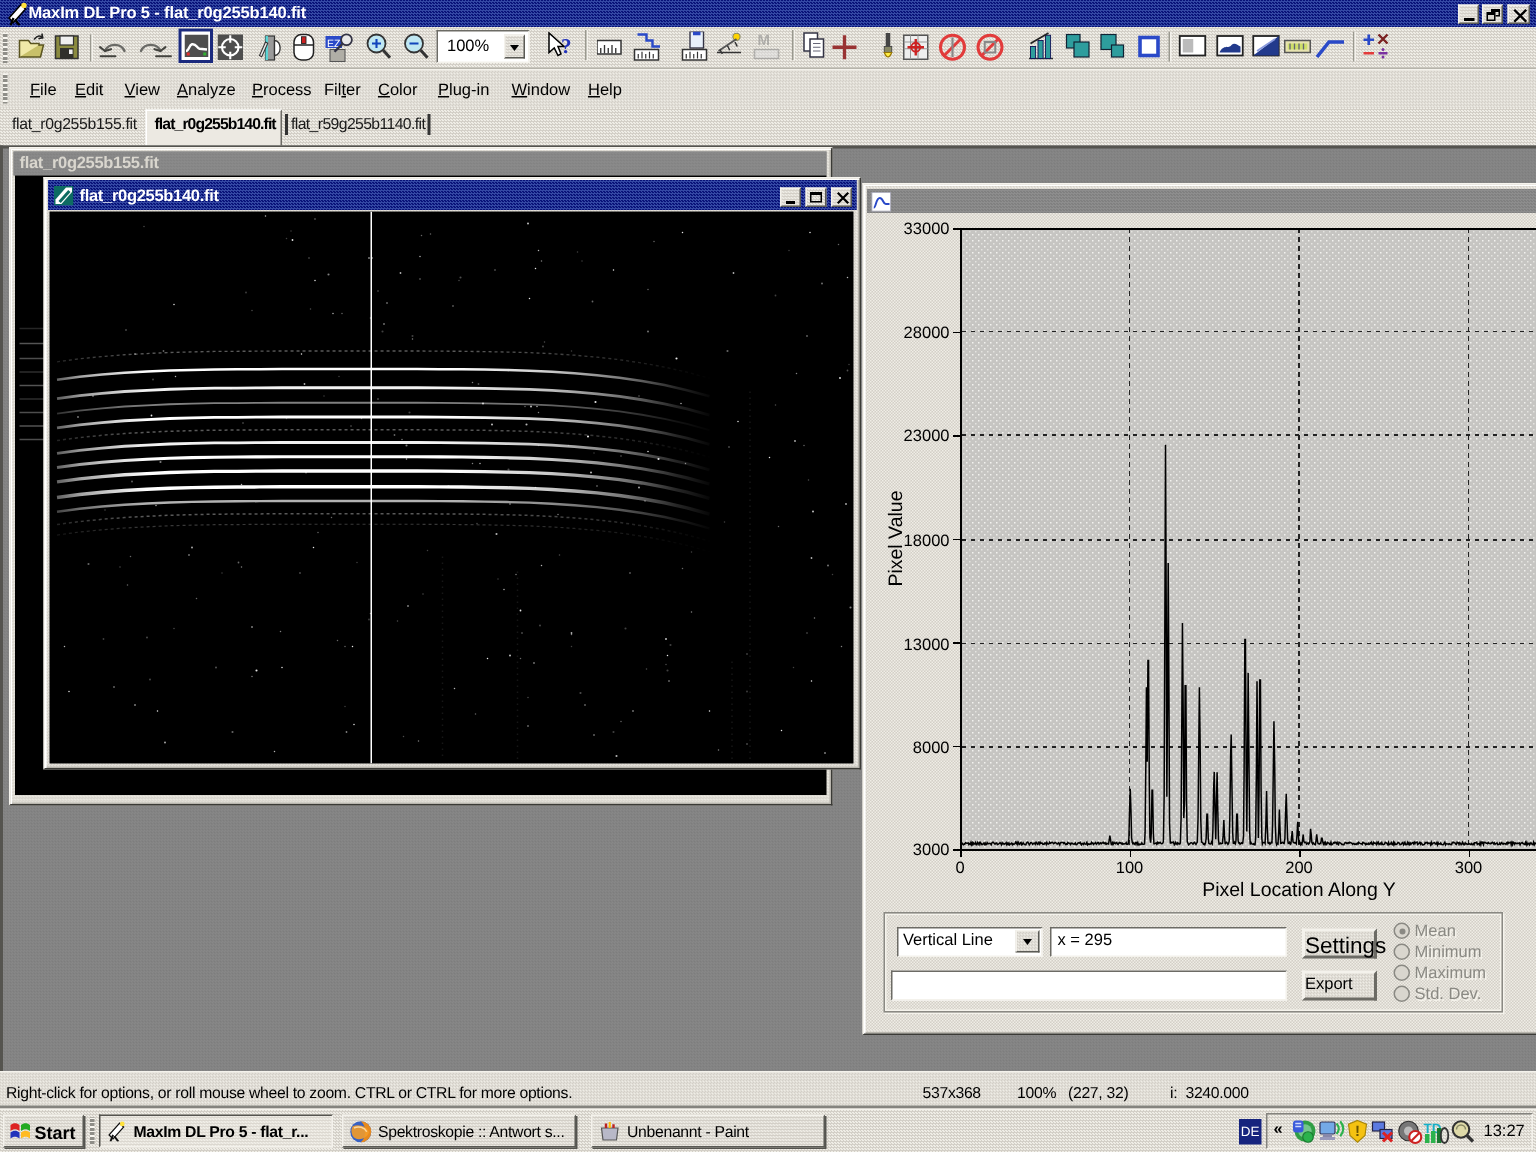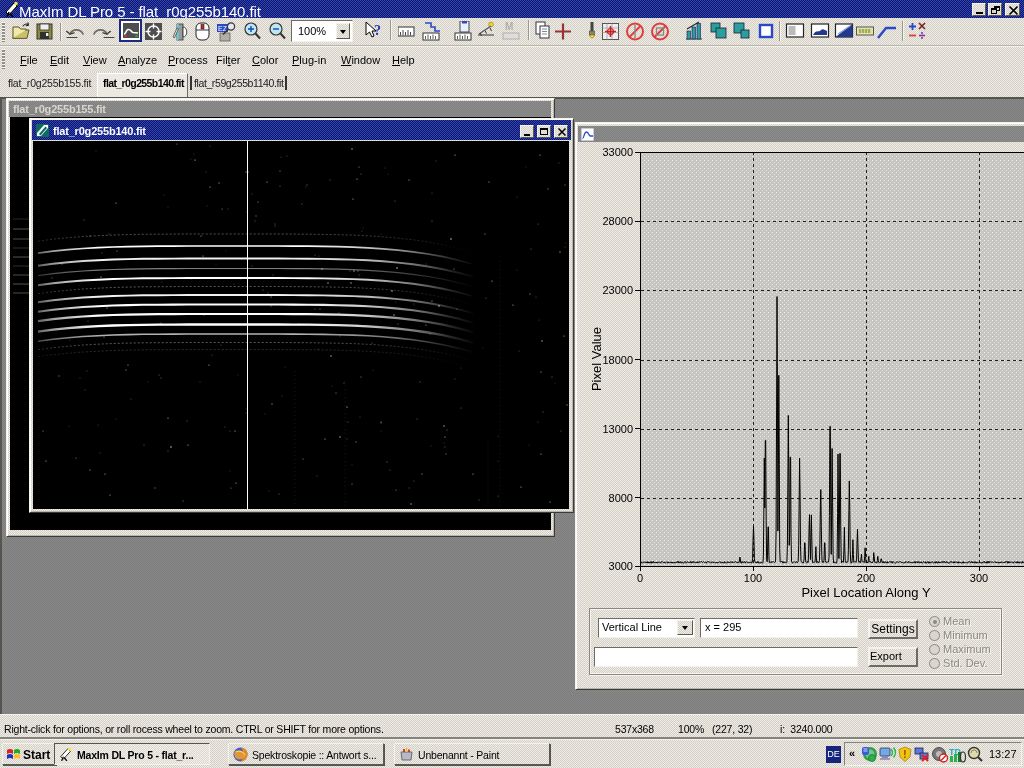--- a/index.html
+++ b/index.html
@@ -18,21 +18,21 @@
 .f10{font-size:10.5px;letter-spacing:-0.2px}
 </style></head><body>
 
 <div class="abs navy" style="left:0;top:0;width:1024px;height:18px"></div>
 <div class="abs" style="left:4px;top:1px;width:16px;height:16px">
 <svg width="16" height="16" viewBox="0 0 16 16">
 <polygon points="2,11 10,2 13,5 5,14" fill="#ffffff" stroke="#000" stroke-width="1"></polygon>
 <circle cx="12" cy="2.6" r="1.8" fill="#ffe13a"></circle>
 <path d="M5 11 L3 16 M6 12 L9 16" stroke="#000" stroke-width="1.5"></path>
 </svg></div>
-<div class="abs" style="left:19px;top:3px;color:#fff;font-weight:normal;font-size:15px;letter-spacing:-0.1px">MaxIm DL Pro 5 - flat_r0g255b140.fit</div>
+<div class="abs" style="left:19px;top:3px;color:#fff;font-weight:bold;font-size:11px;letter-spacing:-0.1px">MaxIm DL Pro 5 - flat_r0g255b140.fit</div>
 <div class="abs dl raised" style="left:972px;top:3px;width:14px;height:13px">
     <div class="abs" style="left:3px;top:8px;width:7px;height:2px;background:#000"></div>
   </div>
 <div class="abs dl raised" style="left:988px;top:3px;width:14px;height:13px">
   <div class="abs" style="left:5px;top:2px;width:6px;height:5px;border:1px solid #000;border-top-width:2px"></div>
   <div class="abs" style="left:2px;top:4px;width:6px;height:6px;border:1px solid #000;border-top-width:2px;background:#d8d5cd"></div>
 </div>
 <div class="abs dl raised" style="left:1005px;top:3px;width:15px;height:13px">
  <svg class="abs" style="left:2px;top:1px" width="11" height="11" viewBox="0 0 11 11">
       <path d="M1.5 1.5 L9.5 9.5 M9.5 1.5 L1.5 9.5" stroke="#000" stroke-width="1.6"></path>
@@ -651,53 +651,53 @@
    <div class="abs" style="left:3px;top:2px;font-size:11px">Vertical Line</div>
    <div class="abs dl raised" style="right:1px;top:1px;width:16px;height:15px">
         <div class="abs" style="left:4px;top:5px;border:3.5px solid transparent;border-top:4px solid #000"></div>
       </div>
  </div>
  <div class="abs sunk" style="left:124px;top:495px;width:158px;height:20px">
       <div class="abs" style="left:4px;top:2px;font-size:11px">x = 295</div>
     </div>
  <div class="abs sunk" style="left:18px;top:524px;width:264px;height:20px"></div>
  <div class="abs dl btn3d" style="left:292px;top:496px;width:50px;height:20px;text-align:center">
-      <div style="margin-top:1px;font-size:12px">Settings</div>
+      <div style="margin-top:1px;font-size:15px">Settings</div>
     </div>
  <div class="abs dl btn3d" style="left:292px;top:524px;width:50px;height:20px;text-align:left">
       <div style="margin-top:1px;font-size:11px">Export</div>
     </div>
  <div class="abs" style="left:353px;top:492px;font-size:11px;color:#8a8983;text-shadow:1px 1px 0 #f5f3ec">
    <div style="height:14px"><span style="display:inline-block;width:11px;height:11px;border-radius:50%;border:1px solid #8a8983;background:#d9d6ce;vertical-align:-2px;position:relative"><span style="position:absolute;left:3px;top:3px;width:4px;height:4px;border-radius:50%;background:#8a8983"></span></span> Mean</div>
    <div style="height:14px"><span style="display:inline-block;width:11px;height:11px;border-radius:50%;border:1px solid #8a8983;background:#d9d6ce;vertical-align:-2px"></span> Minimum</div>
    <div style="height:14px"><span style="display:inline-block;width:11px;height:11px;border-radius:50%;border:1px solid #8a8983;background:#d9d6ce;vertical-align:-2px"></span> Maximum</div>
    <div style="height:14px"><span style="display:inline-block;width:11px;height:11px;border-radius:50%;border:1px solid #8a8983;background:#d9d6ce;vertical-align:-2px"></span> Std. Dev.</div>
  </div>
 </div>
 
 <div class="abs dl" style="left:0;top:714px;width:1024px;height:25px;border-top:1px solid #f4f2ec">
- <div class="abs f10" style="left:4px;top:8px">Right-click for options, or roll rocess wheel to zoom. CTRL or SHIFT for more options.</div>
+ <div class="abs f10" style="left:4px;top:8px">Right-click for options, or roll mouse wheel to zoom. CTRL or CTRL for more options.</div>
  <div class="abs f10" style="left:615px;top:8px">537x368</div>
  <div class="abs f10" style="left:678px;top:8px">100%</div>
  <div class="abs f10" style="left:712px;top:8px">(227, 32)</div>
  <div class="abs f10" style="left:780px;top:8px">i:&nbsp; 3240.000</div>
 </div>
 
 <div class="abs dl" style="left:0;top:739px;width:1024px;height:29px;border-top:1px solid #f4f2ec;box-shadow:0 -2px 0 #84837e">
  <div class="abs dl raised" style="left:2px;top:3px;width:54px;height:22px;box-shadow:1px 1px 0 #55544f">
    <svg class="abs" style="left:3px;top:3px" width="15" height="14" viewBox="0 0 15 14">
      <path d="M1 3 C3 1.5 5 1.5 7 3 L7 7 C5 5.5 3 5.5 1 7 Z" fill="#d22"></path>
      <path d="M8 3 C10 1.5 12 1.5 14 3 L14 7 C12 5.5 10 5.5 8 7 Z" fill="#2a2"></path>
      <path d="M1 8 C3 6.5 5 6.5 7 8 L7 12 C5 10.5 3 10.5 1 12 Z" fill="#23b"></path>
      <path d="M8 8 C10 6.5 12 6.5 14 8 L14 12 C12 10.5 10 10.5 8 12 Z" fill="#fb2"></path>
    </svg>
    <span class="abs" style="left:20px;top:4px;font-weight:bold;font-size:12px">Start</span>
  </div>
  <div class="abs grip" style="left:60px;top:5px;height:18px"></div>
- <div class="abs" style="left:54px;top:3px;width:156px;height:22px;border:1px solid;border-color:#55544f #f4f2ec #f4f2ec #55544f;background:#e9e6df;background-image:conic-gradient(#f2f0e9 90deg,#dcd8d0 90deg 180deg,#f2f0e9 180deg 270deg,#dcd8d0 270deg);background-size:2px 2px">
+ <div class="abs" style="left:66px;top:3px;width:156px;height:22px;border:1px solid;border-color:#55544f #f4f2ec #f4f2ec #55544f;background:#e9e6df;background-image:conic-gradient(#f2f0e9 90deg,#dcd8d0 90deg 180deg,#f2f0e9 180deg 270deg,#dcd8d0 270deg);background-size:2px 2px">
    <svg class="abs" style="left:4px;top:3px" width="14" height="14" viewBox="0 0 16 16">
      <polygon points="2,11 10,2 13,5 5,14" fill="#fff" stroke="#111" stroke-width="1"></polygon>
      <circle cx="12" cy="2.6" r="1.8" fill="#ffe13a"></circle>
      <path d="M5 11 L3 16 M6 12 L9 16" stroke="#111" stroke-width="1.5"></path>
    </svg>
    <span class="abs f10" style="left:22px;top:5px;font-weight:bold">MaxIm DL Pro 5 - flat_r...</span>
  </div>
  <div class="abs dl raised" style="left:228px;top:3px;width:156px;height:22px;box-shadow:1px 1px 0 #55544f">
    <svg class="abs" style="left:4px;top:3px" width="15" height="15" viewBox="0 0 15 15">
      <circle cx="7.5" cy="7.5" r="7" fill="#3862c4"></circle>

